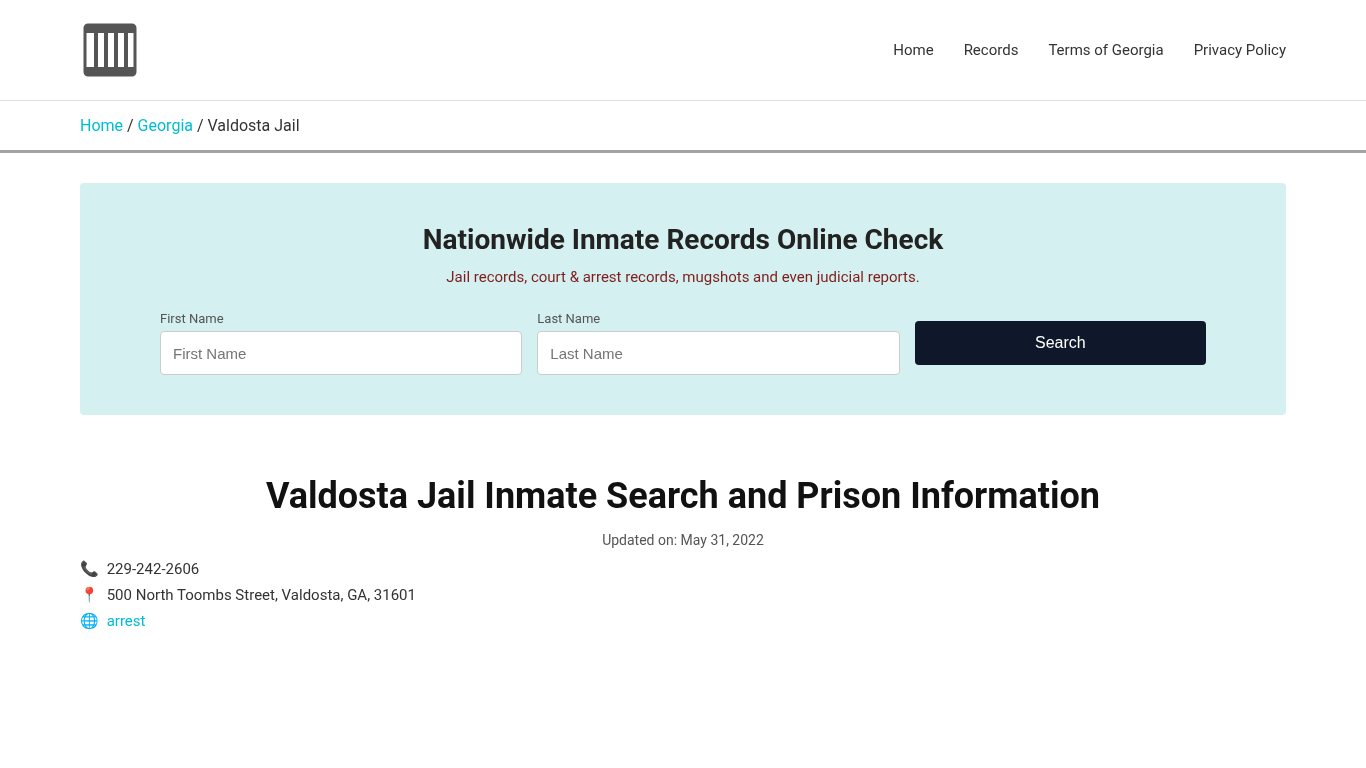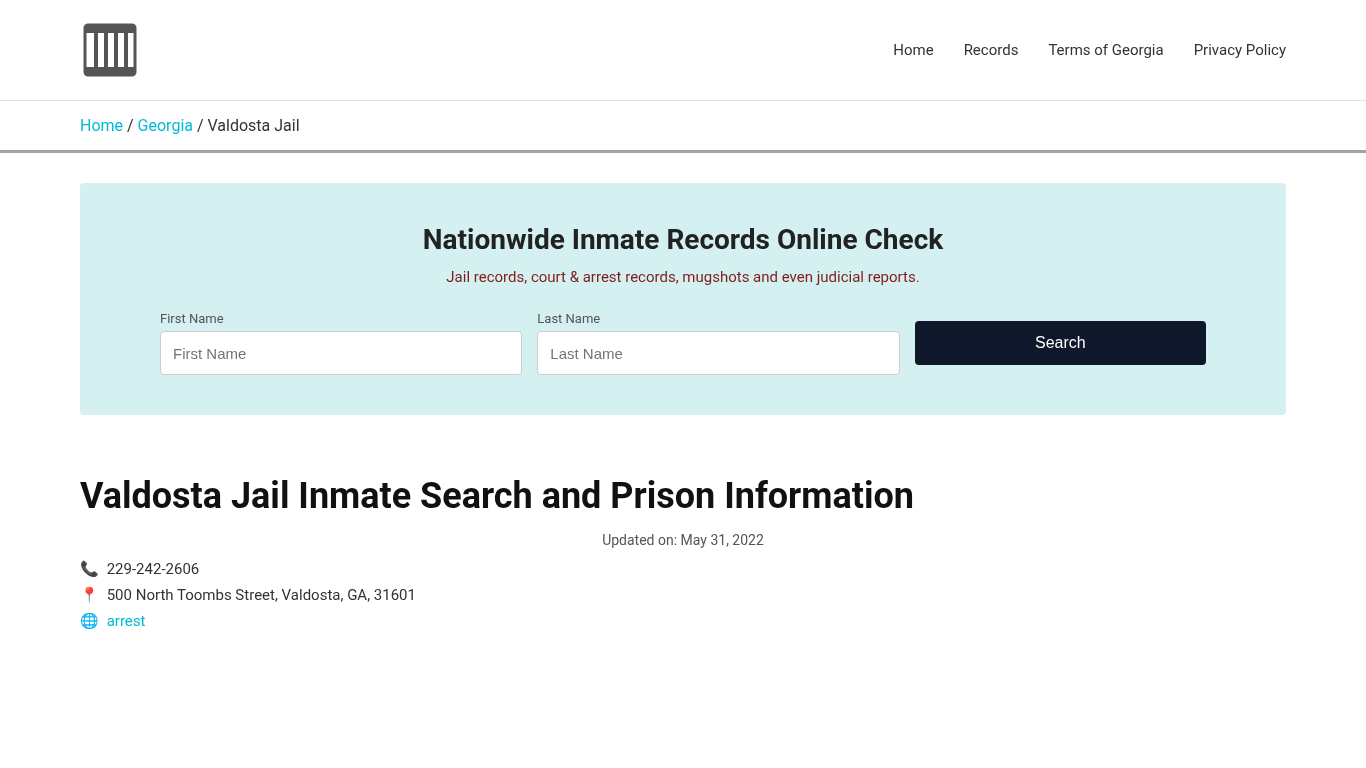--- a/index.html
+++ b/index.html
@@ -142,20 +142,21 @@
     
     .main-content {
       padding: 30px 80px;
     }
 
     .page-title {
       font-size: 36px;
       font-weight: 700;
       color: #111;
       margin-bottom: 15px;
+      text-align: center;
     }
 
     .updated-date {
       font-size: 14px;
       color: #555;
       margin-bottom: 12px;
       text-align: center;
     }
 
     .info-line {

